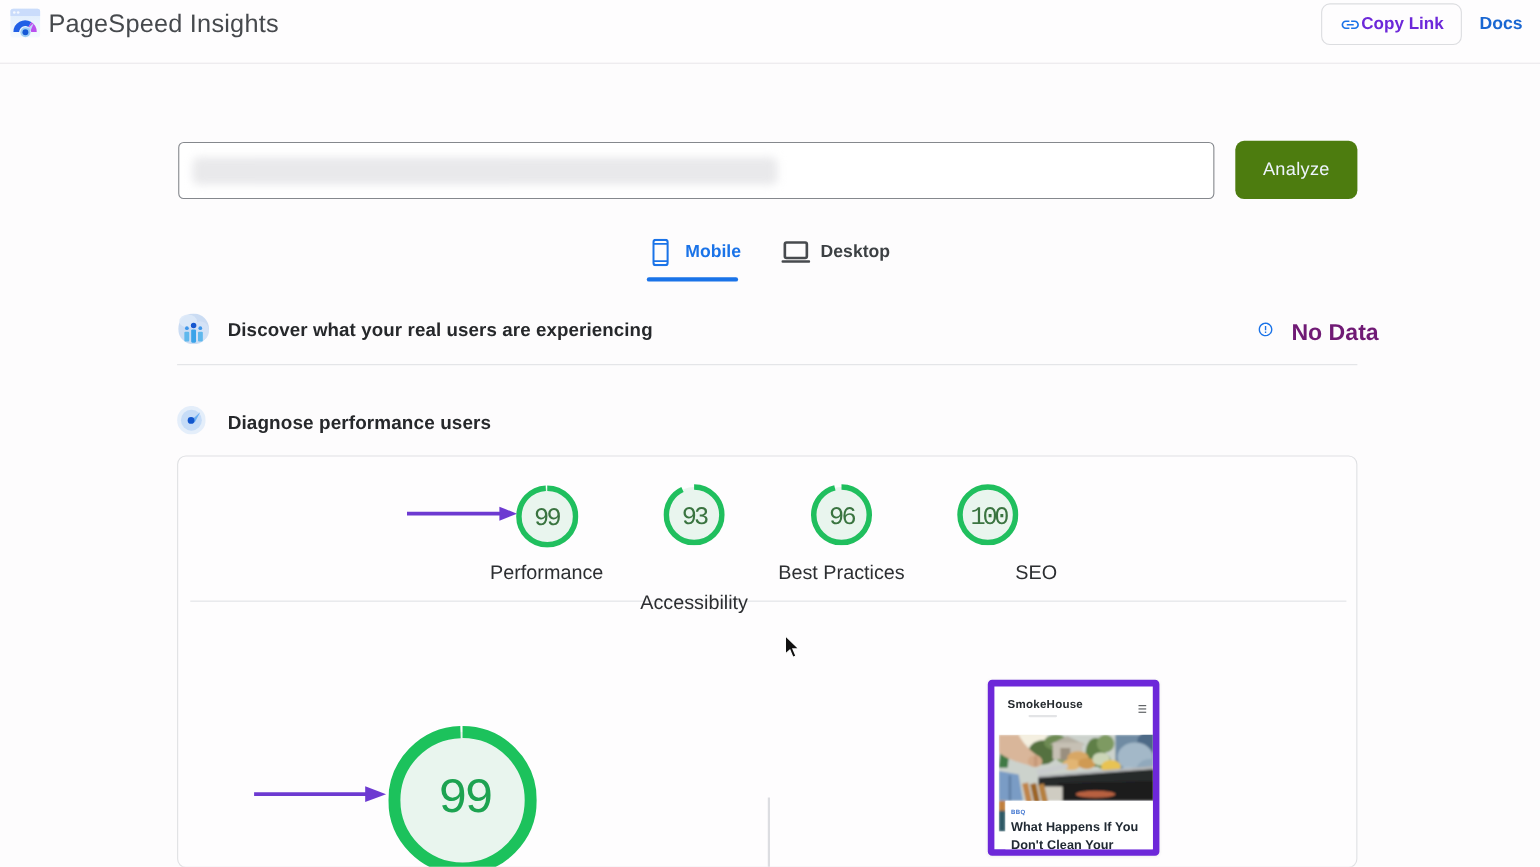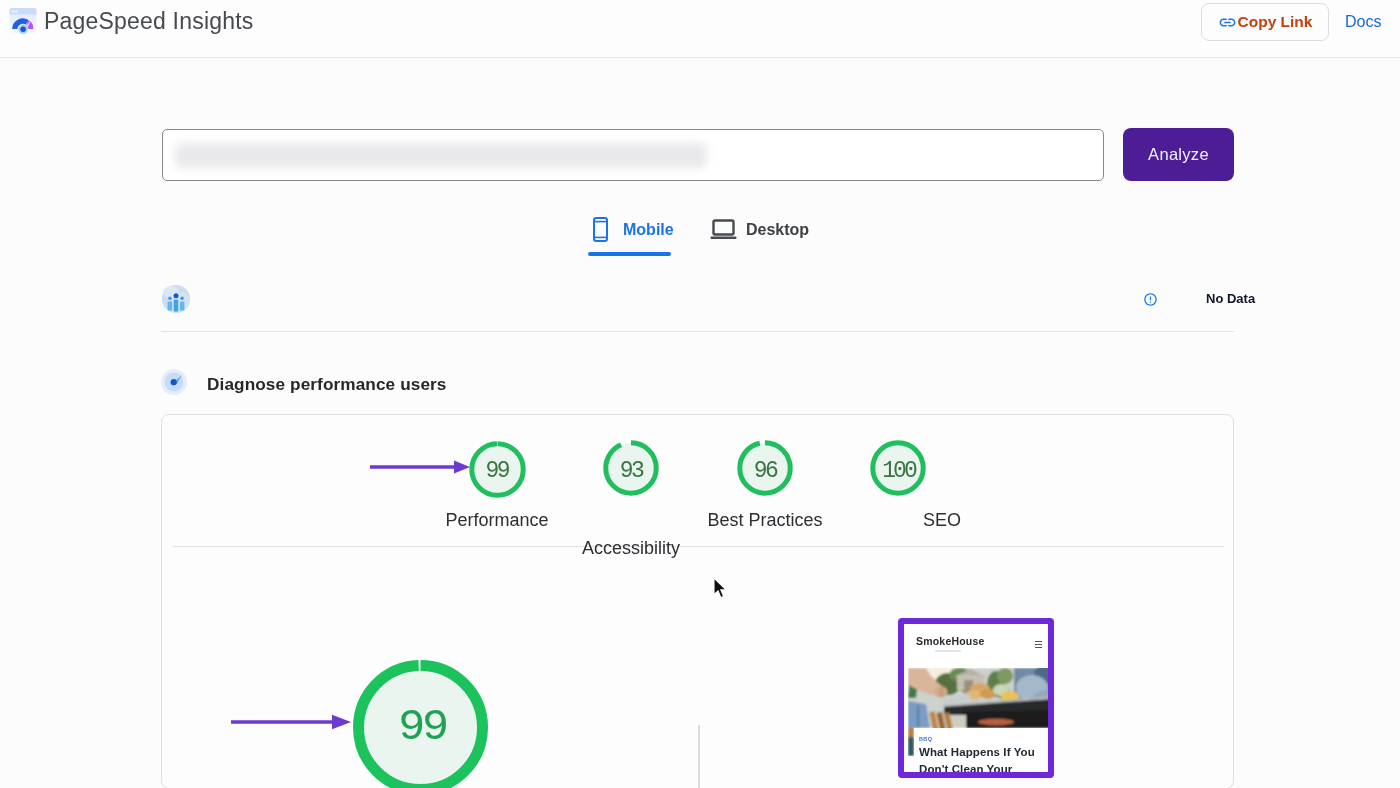--- a/index.html
+++ b/index.html
@@ -4,43 +4,43 @@
 <style>
   * { margin:0; padding:0; box-sizing:border-box; }
   html,body { width:1400px; height:788px; overflow:hidden; }
   body { font-family:"Liberation Sans", sans-serif; background:#fdfcfd; position:relative; }
   #page { position:absolute; left:0; top:0; width:1400px; height:788px;padding-left:15px; }
 
   
   .header { position:absolute; left:0; top:0; width:1400px; height:58px; background:#fefdfe; border-bottom:1px solid #eae8eb; }
   .logo { position:absolute; left:9px; top:7px; width:28px; height:28px; }
   .apptitle { position:absolute; left:44px; top:8px; font-size:23px; color:#46494d; letter-spacing:0.2px; }
-  .copylink { position:absolute; left:1201px; top:3px; width:128px; height:38px; border:1px solid #dcdde0; border-radius:8px; background:#fefdfe; color:#c2410c; font-size:15.5px; font-weight:700; display:flex; align-items:center; justify-content:center; gap:1px; }
-  .docs { position:absolute; left:1345px; top:13px; font-size:16px; font-weight:400; color:#1967d2; }
+  .copylink { position:absolute; left:1201px; top:3px; width:128px; height:38px; border:1px solid #dcdde0; border-radius:8px; background:#fefdfe; color:#6d28d9; font-size:15.5px; font-weight:700; display:flex; align-items:center; justify-content:center; gap:1px; }
+  .docs { position:absolute; left:1345px; top:13px; font-size:16px; font-weight:700; color:#1967d2; }
 
   
   .h1 { position:absolute; left:160px; top:75px; font-size:29px; color:#3b3e43; letter-spacing:-1.2px; }
 
   
   .input { position:absolute; left:162px; top:129px; width:942px; height:52px; background:#fff; border:1px solid #85888d; border-radius:5px; }
   .blurtxt { position:absolute; left:12px; top:13px; width:532px; height:25px; background:#e9e9eb; border-radius:6px; filter:blur(4px); }
-  .analyze { position:absolute; left:1123px; top:128px; width:111px; height:53px; background:#4c1d95; border-radius:8px; color:#eef4fd; font-size:16.5px; font-weight:400; display:flex; align-items:center; justify-content:center; letter-spacing:0.3px; }
+  .analyze { position:absolute; left:1123px; top:128px; width:111px; height:53px; background:#4d7c0f; border-radius:8px; color:#eef4fd; font-size:16.5px; font-weight:400; display:flex; align-items:center; justify-content:center; letter-spacing:0.3px; }
 
   
   .tab-mobile-icon { position:absolute; left:593px; top:217px; }
   .tab-mobile-label { position:absolute; left:623px; top:221px; font-size:16px; font-weight:700; color:#1a73e8; }
   .tab-underline { position:absolute; left:588px; top:252px; width:83px; height:4px; background:#1a73e8; border-radius:2px; }
   .tab-desktop-icon { position:absolute; left:710px; top:219px; }
   .tab-desktop-label { position:absolute; left:746px; top:221px; font-size:16px; font-weight:700; color:#3c4043; }
 
   
   .crux-icon { position:absolute; left:162px; top:285px; width:28px; height:28px; }
   .crux-title { position:absolute; left:207px; top:290px; font-size:17px; font-weight:700; color:#26282b; letter-spacing:0.1px; }
   .nodata-icon { position:absolute; left:1143px; top:292px; }
-  .nodata { position:absolute; left:1174px; top:291px; font-size:13px; font-weight:700; color:#0f172a;margin-left:32px; }
+  .nodata { position:absolute; left:1174px; top:291px; font-size:21px; font-weight:700; color:#701a75; }
   .divider1 { position:absolute; left:161px; top:331px; width:1073px; height:1px; background:#e2e3e6; }
 
   
   .diag-icon { position:absolute; left:161px; top:369px; width:26px; height:26px; }
   .diag-title { position:absolute; left:207px; top:374px; font-size:17.2px; font-weight:700; color:#26282b; letter-spacing:0.1px; }
 
   
   .card { position:absolute; left:161px; top:414px; width:1073px; height:375px; background:#fefdfe; border:1px solid #dfe0e3; border-radius:8px; }
   .gauge { position:absolute; }
   .gauge-label { position:absolute; font-size:18px; color:#2c2e31; text-align:center; width:120px; }
@@ -101,20 +101,21 @@
     <circle cx="14" cy="14" r="14" fill="#cbdcf3"></circle>
     <ellipse cx="9" cy="7" rx="8" ry="6" fill="#dde9f8" opacity="0.9"></ellipse>
     <ellipse cx="20" cy="16" rx="8" ry="9" fill="#d6e4f6" opacity="0.8"></ellipse>
     <rect x="5.6" y="16.5" width="4.4" height="9" rx="1" fill="#5fb8ed"></rect>
     <rect x="11.8" y="14.5" width="4.4" height="12" rx="1" fill="#3aa3e9"></rect>
     <rect x="18" y="16.5" width="4.4" height="9" rx="1" fill="#5fb8ed"></rect>
     <circle cx="7.9" cy="13.3" r="1.7" fill="#3d96ea"></circle>
     <circle cx="14" cy="10.8" r="2.5" fill="#1657cf"></circle>
     <circle cx="20.1" cy="13.3" r="1.7" fill="#3d96ea"></circle>
   </svg>
+  <div class="crux-title">Discover what your real users are experiencing</div>
   <svg class="nodata-icon" width="15" height="15" viewBox="0 0 24 24" fill="#1a73e8">
       <path d="M11 15h2v2h-2zm0-8h2v6h-2zm.99-5C6.47 2 2 6.48 2 12s4.47 10 9.99 10C17.52 22 22 17.52 22 12S17.52 2 11.99 2zm.01 18c-4.42 0-8-3.58-8-8s3.58-8 8-8 8 3.58 8 8-3.58 8-8 8z"></path>
     </svg>
   <div class="nodata">No Data</div>
   <div class="divider1"></div>
 
   <svg class="diag-icon" viewBox="0 0 26 26">
     <circle cx="13" cy="13" r="13" fill="#cfe1f8" opacity="0.55"></circle>
     <circle cx="13" cy="13" r="9.5" fill="#bed7f6" opacity="0.8"></circle>
     <path d="M 13 13 L 21 5.8 L 16 15 Z" fill="#6aaef2"></path>

